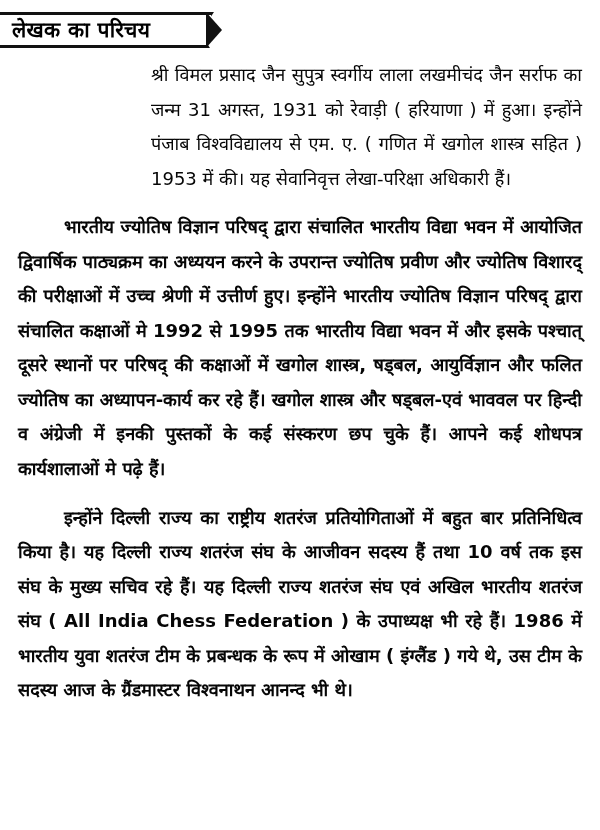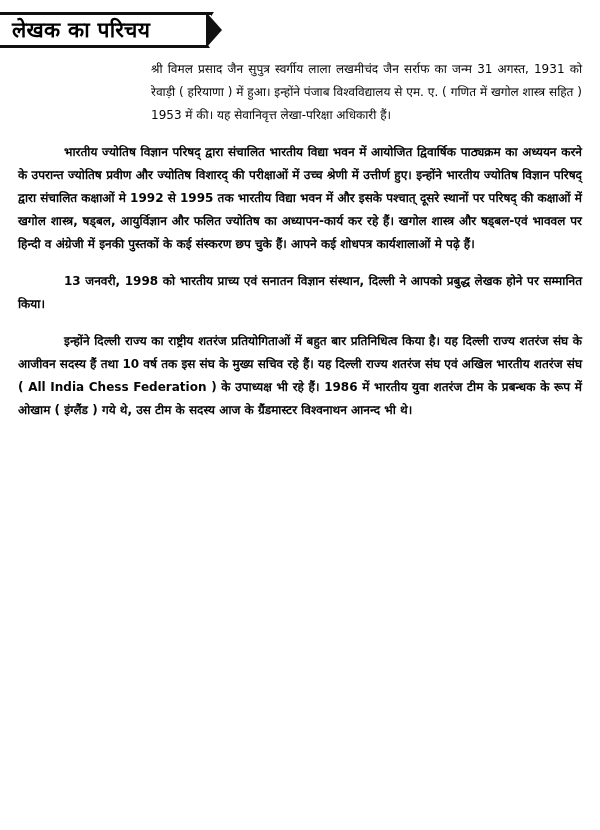--- a/index.html
+++ b/index.html
@@ -73,21 +73,21 @@
     font-family: "DejaVu Sans", "Liberation Sans", sans-serif;
     white-space: nowrap;
   }
 
   
   .body-col {
     padding: 6px 18px 0 18px;
   }
   p.para {
     margin: 0 0 14px 0;
-    font-size: 12px;
+    font-size: 18px;
     line-height: 1.92;
     text-align: justify;
     text-justify: inter-word;
     color: #060606;
     font-family: "DejaVu Sans", "Liberation Sans", sans-serif;
   }
   p.para.indent-big {
     text-indent: 46px;
     font-weight: bold;
   }
@@ -103,17 +103,16 @@
 
   <div class="heading-wrap">
     <div class="heading-band"></div>
     <div class="heading-arrow"></div>
     <div class="heading-text">लेखक का परिचय</div>
   </div>
 
   <div class="body-col">
     <p class="para first">श्री विमल प्रसाद जैन सुपुत्र स्वर्गीय लाला लखमीचंद जैन सर्राफ का जन्म 31 अगस्त, 1931 को रेवाड़ी ( हरियाणा ) में हुआ। इन्होंने पंजाब विश्वविद्यालय से एम. ए. ( गणित में खगोल शास्त्र सहित ) 1953 में की। यह सेवानिवृत्त लेखा-परिक्षा अधिकारी हैं।</p>
     <p class="para indent-big">भारतीय ज्योतिष विज्ञान परिषद् द्वारा संचालित भारतीय विद्या भवन में आयोजित द्विवार्षिक पाठ्यक्रम का अध्ययन करने के उपरान्त ज्योतिष प्रवीण और ज्योतिष विशारद् की परीक्षाओं में उच्च श्रेणी में उत्तीर्ण हुए। इन्होंने भारतीय ज्योतिष विज्ञान परिषद् द्वारा संचालित कक्षाओं मे 1992 से 1995 तक भारतीय विद्या भवन में और इसके पश्चात् दूसरे स्थानों पर परिषद् की कक्षाओं में खगोल शास्त्र, षड्बल, आयुर्विज्ञान और फलित ज्योतिष का अध्यापन-कार्य कर रहे हैं। खगोल शास्त्र और षड्बल-एवं भाववल पर हिन्दी व अंग्रेजी में इनकी पुस्तकों के कई संस्करण छप चुके हैं। आपने कई शोधपत्र कार्यशालाओं मे पढ़े हैं।</p>
-    <p class="para indent-big">13 जनवरी, 1998 को भारतीय प्राच्य एवं सनातन विज्ञान संस्थान, दिल्ली ने आपको प्रबुद्ध लेखक होने पर सम्मानित किया।</p>
     <p class="para indent-big">इन्होंने दिल्ली राज्य का राष्ट्रीय शतरंज प्रतियोगिताओं में बहुत बार प्रतिनिधित्व किया है। यह दिल्ली राज्य शतरंज संघ के आजीवन सदस्य हैं तथा 10 वर्ष तक इस संघ के मुख्य सचिव रहे हैं। यह दिल्ली राज्य शतरंज संघ एवं अखिल भारतीय शतरंज संघ ( All India Chess Federation ) के उपाध्यक्ष भी रहे हैं। 1986 में भारतीय युवा शतरंज टीम के प्रबन्धक के रूप में ओखाम ( इंग्लैंड ) गये थे, उस टीम के सदस्य आज के ग्रैंडमास्टर विश्वनाथन आनन्द भी थे।</p>
   </div>
 
 </div>
 
 </body></html>

